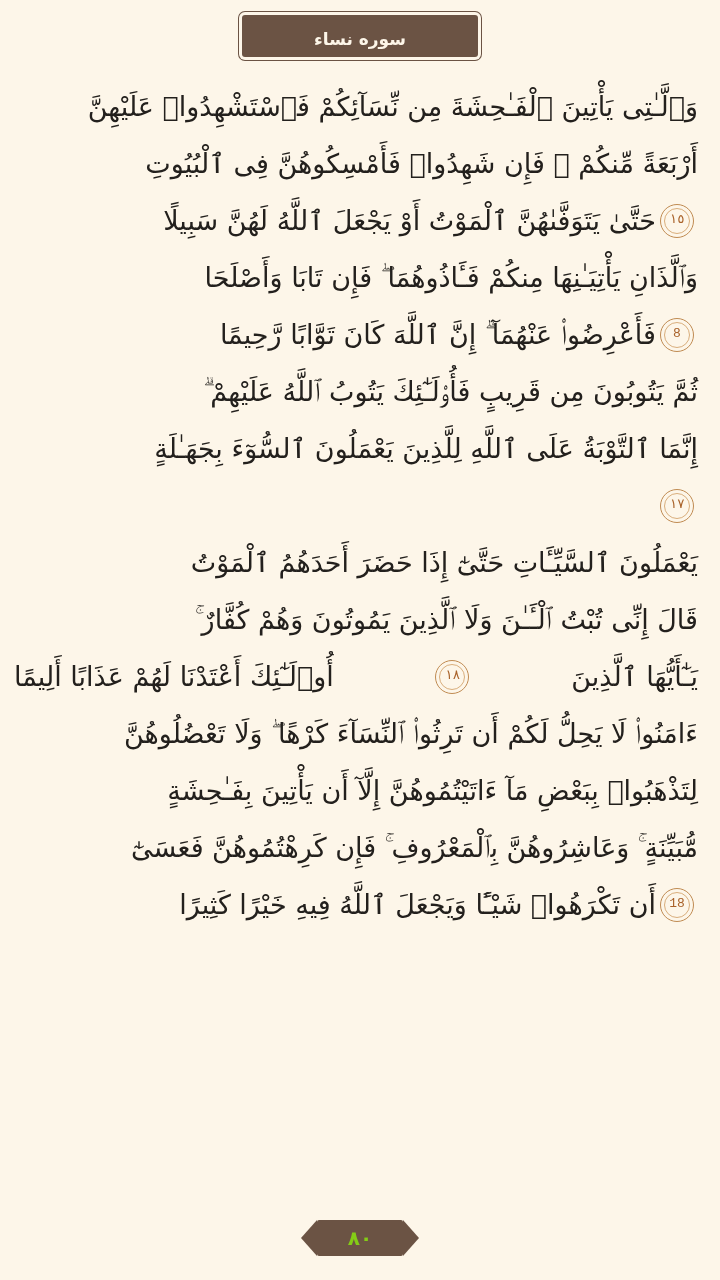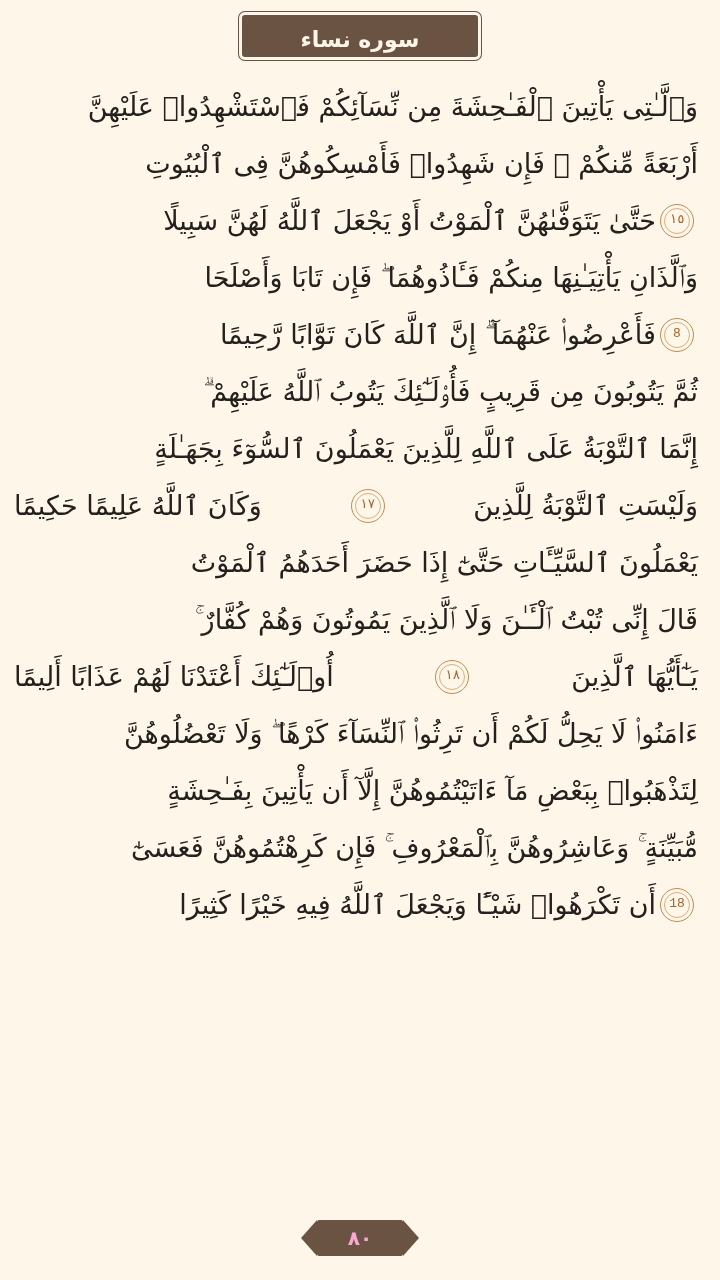--- a/index.html
+++ b/index.html
@@ -54,21 +54,21 @@
     height: 30px;
     margin-top: -15px;
     background: #6b5344;
     transform: rotate(45deg);
     box-shadow: 0 0 0 3px #fdf6e9, 0 0 0 4px #6b5344;
     z-index: -1;
   }
   .surah-banner::before { left: -15px; }
   .surah-banner::after  { right: -15px; }
   .surah-title {
-    font-size: 22px;
+    font-size: 17px;
     font-weight: bold;
     letter-spacing: 1px;
     line-height: 1;
     padding: 0 14px;
     position: relative;
     z-index: 2;
     font-family: "DejaVu Sans", sans-serif;
     margin-top: 7px;
   }
 
@@ -142,21 +142,21 @@
   .footer {
     flex: 0 0 auto;
     height: 84px;
     display: flex;
     align-items: center;
     justify-content: center;
   }
   .page-badge {
     position: relative;
     background: #6b5344;
-    color: #f9a8d4;
+    color: #84cc16;
     height: 36px;
     min-width: 86px;
     border-radius: 2px;
     display: flex;
     align-items: center;
     justify-content: center;
   }
   .page-badge::before,
   .page-badge::after {
     content: "";
@@ -226,26 +226,24 @@
 
     <div class="ayah-line">
       <span class="txt">ثُمَّ يَتُوبُونَ مِن قَرِيبٍ فَأُو۟لَـٰٓئِكَ يَتُوبُ ٱللَّهُ عَلَيْهِمْ ۗ</span>
     </div>
 
     <div class="ayah-line">
       <span class="txt">إِنَّمَا ٱلتَّوْبَةُ عَلَى ٱللَّهِ لِلَّذِينَ يَعْمَلُونَ ٱلسُّوٓءَ بِجَهَـٰلَةٍ</span>
     </div>
 
     <div class="ayah-line">
-      <span class="frag">وَلَيْسَتِ ٱلتَّوْبَةُ لِلَّذِينَ</span>
       <span class="ayah-marker">
         <span class="star"></span>
         <span class="ayah-num">١٧</span>
       </span>
-      <span class="frag">وَكَانَ ٱللَّهُ عَلِيمًا حَكِيمًا</span>
     </div>
 
     <div class="ayah-line">
       <span class="txt">يَعْمَلُونَ ٱلسَّيِّـَٔاتِ حَتَّىٰٓ إِذَا حَضَرَ أَحَدَهُمُ ٱلْمَوْتُ</span>
     </div>
 
     <div class="ayah-line">
       <span class="txt">قَالَ إِنِّى تُبْتُ ٱلْـَٔـٰنَ وَلَا ٱلَّذِينَ يَمُوتُونَ وَهُمْ كُفَّارٌ ۚ</span>
     </div>
 

